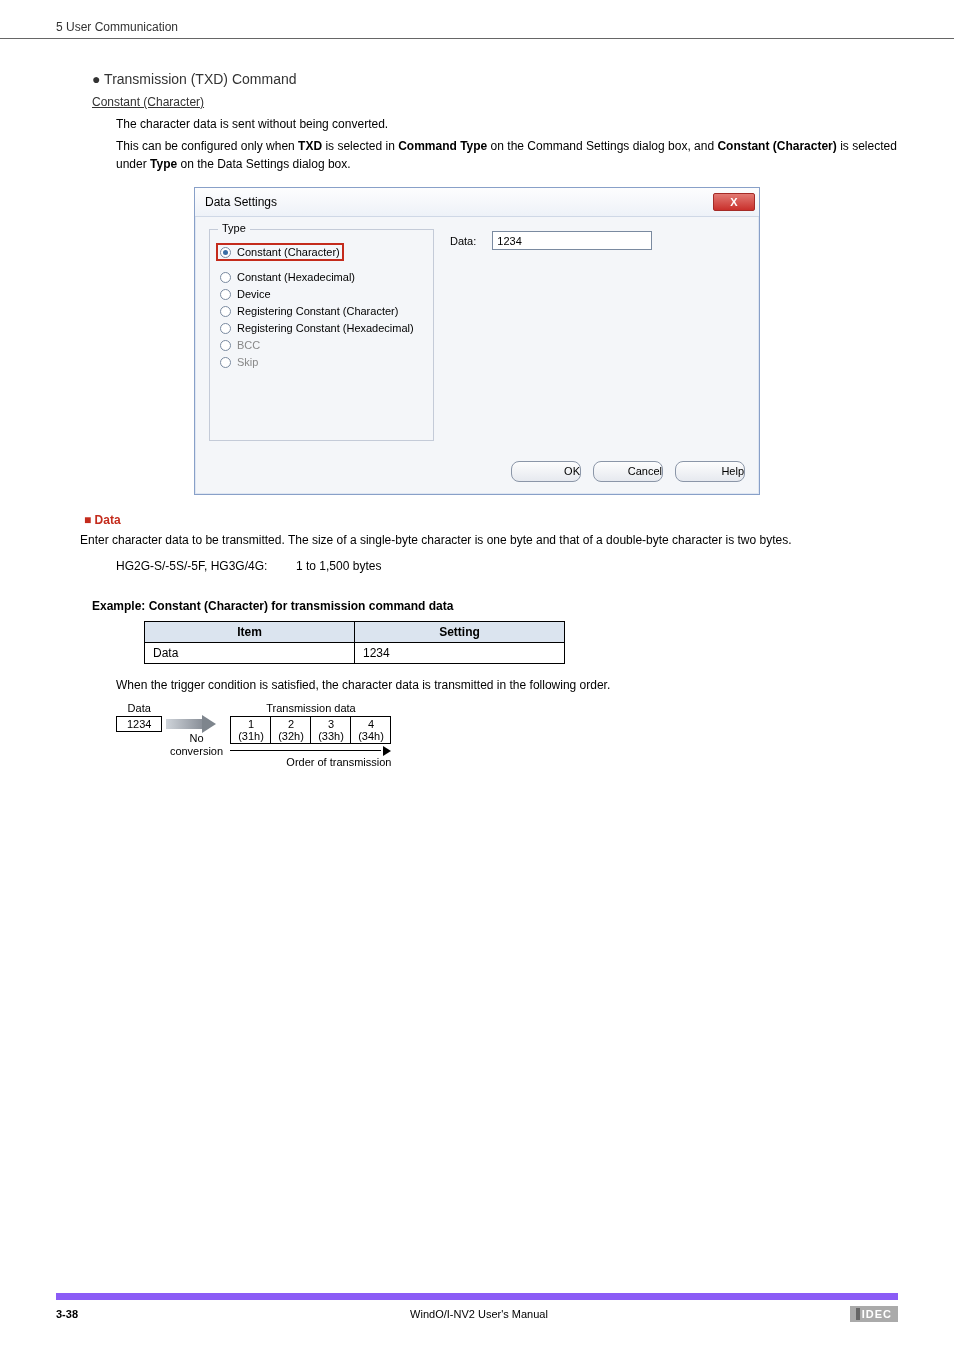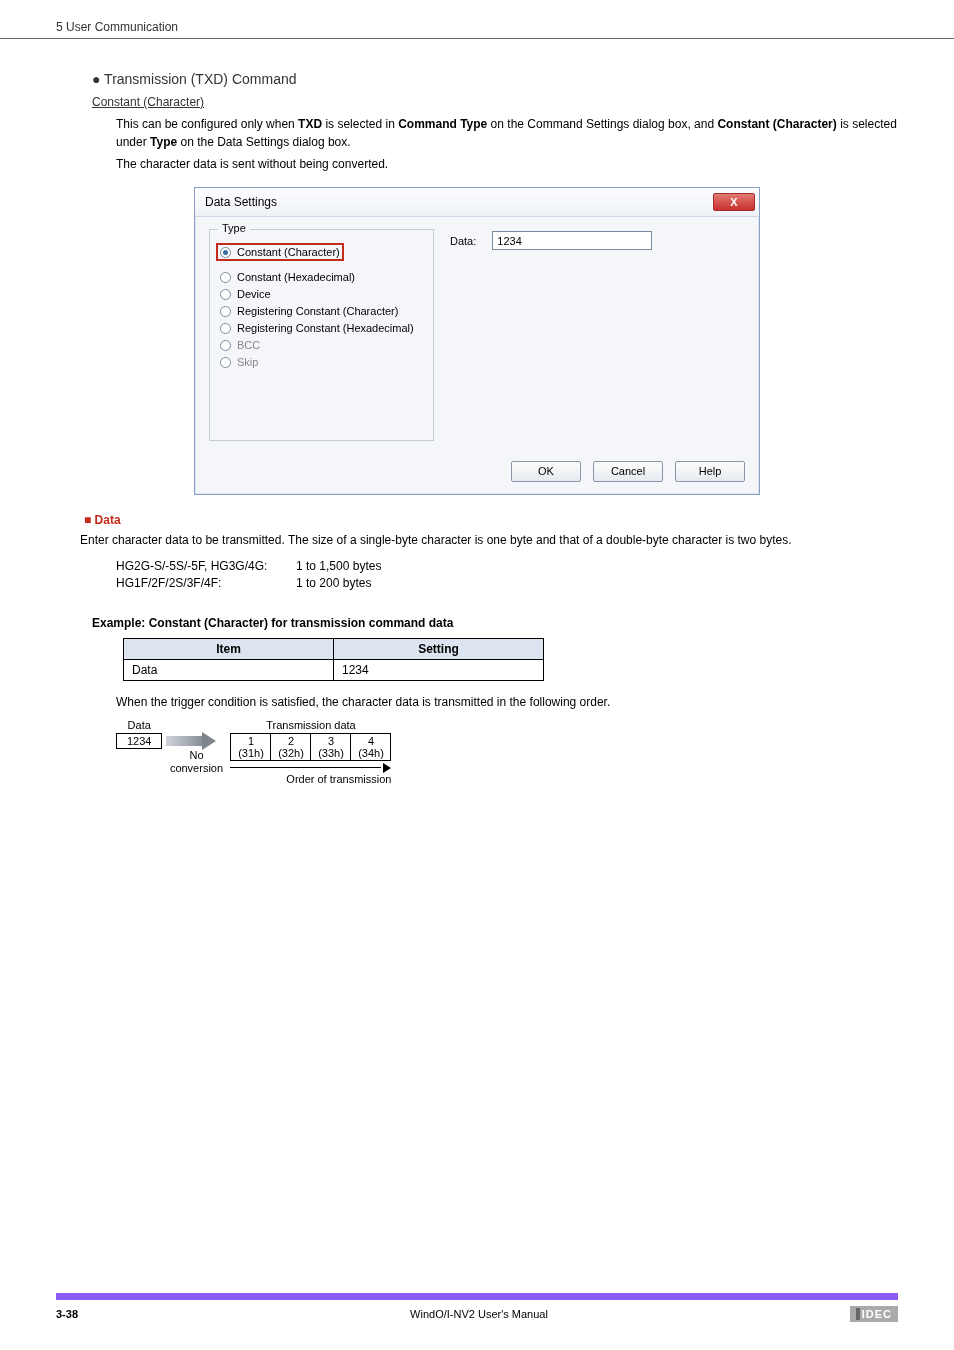--- a/index.html
+++ b/index.html
@@ -141,43 +141,43 @@
     display: flex;
     justify-content: flex-end;
     gap: 12px;
     font-family: Tahoma, sans-serif;
   }
   .dlg-button {
     width: 70px;
     height: 21px;
     background: linear-gradient(#fdfdfd, #e6e9ef);
     border: 1px solid #8b96a8;
-    border-radius: 2px;
-    font-size: 11px;
-    text-align: center;
+    border-radius: 8px;
+    font-size: 11px;
+    text-align: right;
     line-height: 19px;
   }
   .h-data {
     color: #c42b1c;
     font-size: 12px;
     margin: 10px 0 2px 28px;
   }
   .specs {
     margin: 10px 0 0 60px;
   }
   .specs-row { display: flex; margin: 3px 0; }
   .specs-row .k { width: 180px; }
   .example-h {
     font-weight: bold;
     font-size: 12px;
     margin: 26px 0 8px 36px;
   }
   .ex-table {
     border-collapse: collapse;
-    margin-left: 67px;
+    margin-left: 88px;
     border-radius: 21px;
   }
   .ex-table th, .ex-table td {
     border: 1px solid #000;
     padding: 3px 8px;
     font-size: 12px;
   }
   .ex-table th {
     background: #dbe4ef;
     text-align: center;
@@ -303,25 +303,25 @@
 <div class="header-bar">
   <span>5 User Communication</span>
 </div>
 
 <div class="content">
 
   <div class="h-bullet">● Transmission (TXD) Command</div>
 
   <div class="h-constant">Constant (Character)</div>
 
+  <p class="body-text">The character data is sent without being converted.</p>
+
   <p class="body-text">
     <span>This can be configured only when </span><b>TXD</b><span> is selected in </span><b>Command Type</b><span> on the Command Settings dialog box, and </span><b>Constant (Character)</b><span> is selected under </span><b>Type</b><span> on the Data Settings dialog box.</span>
   </p>
-
-  <p class="body-text">The character data is sent without being converted.</p>
 
   <div class="dialog">
     <div class="dialog-titlebar">
       <span>Data Settings</span>
       <div class="close-btn">X</div>
     </div>
     <div class="dialog-body">
       <div class="fieldset">
         <div class="fieldset-legend">Type</div>
 
@@ -368,24 +368,20 @@
     </div>
   </div>
 
   <div class="h-data"><b>■ Data</b></div>
   <p class="body-text" style="margin-left:24px;">Enter character data to be transmitted. The size of a single-byte character is one byte and that of a double-byte character is two bytes.</p>
 
   <div class="specs">
     <div class="specs-row">
       <span class="k">HG2G-S/-5S/-5F, HG3G/4G:</span>
       <span>1 to 1,500 bytes</span>
-    </div>
-    <div class="specs-row">
-      <span class="k">HG1F/2F/2S/3F/4F:</span>
-      <span>1 to 200 bytes</span>
     </div>
   </div>
 
   <div class="example-h">Example: Constant (Character) for transmission command data</div>
 
   <table class="ex-table">
     <tbody>
         <tr>
       <th>Item</th>
       <th>Setting</th>

